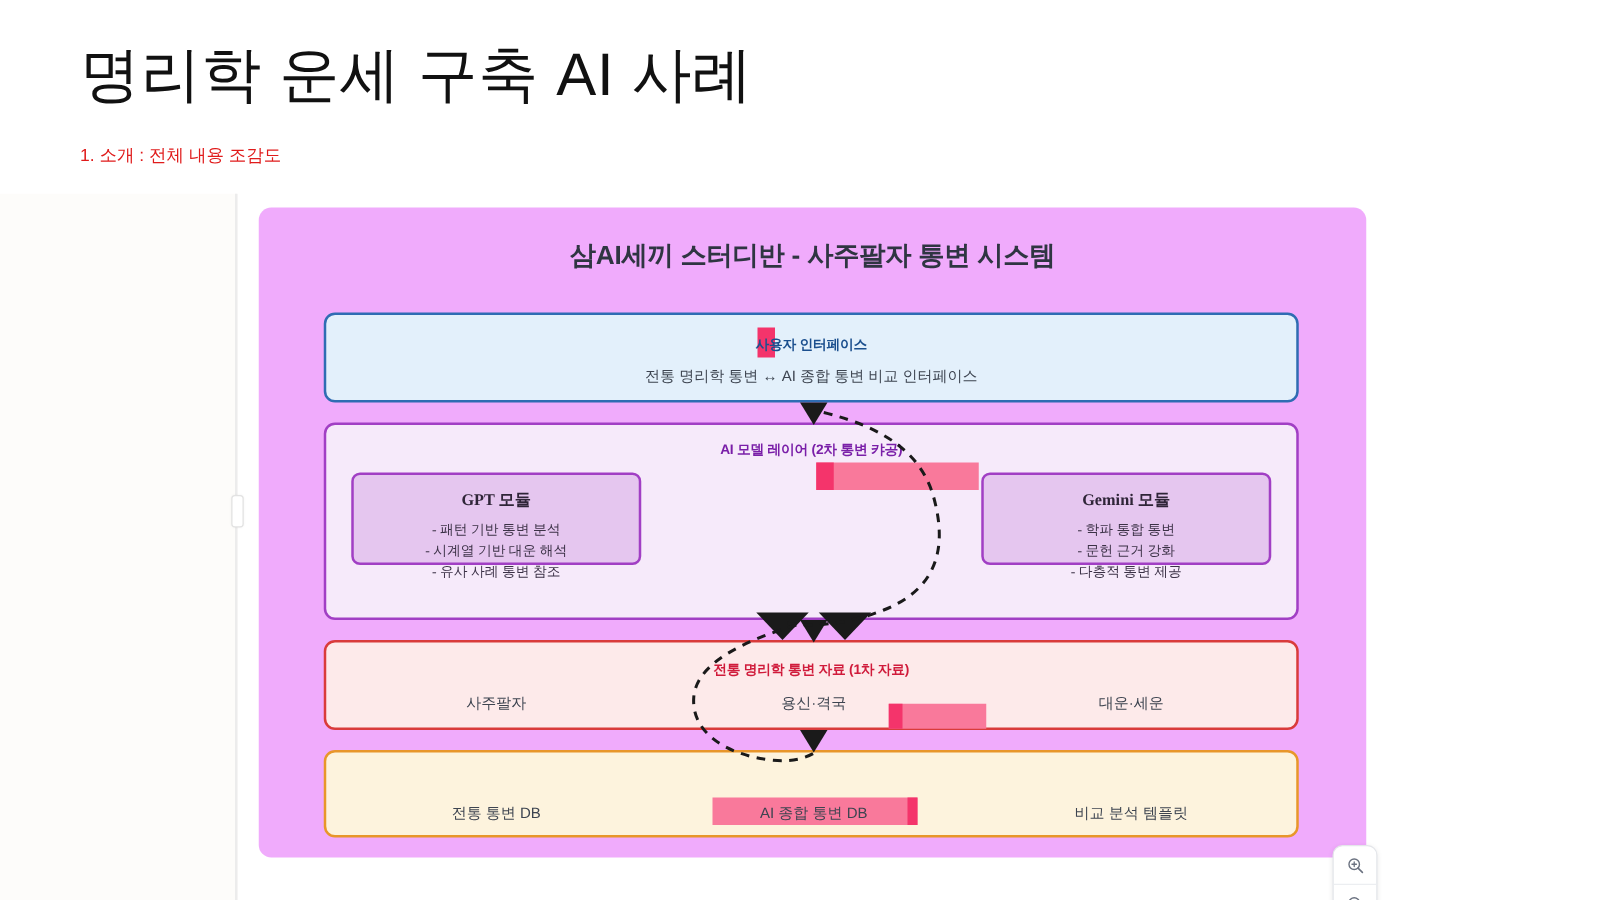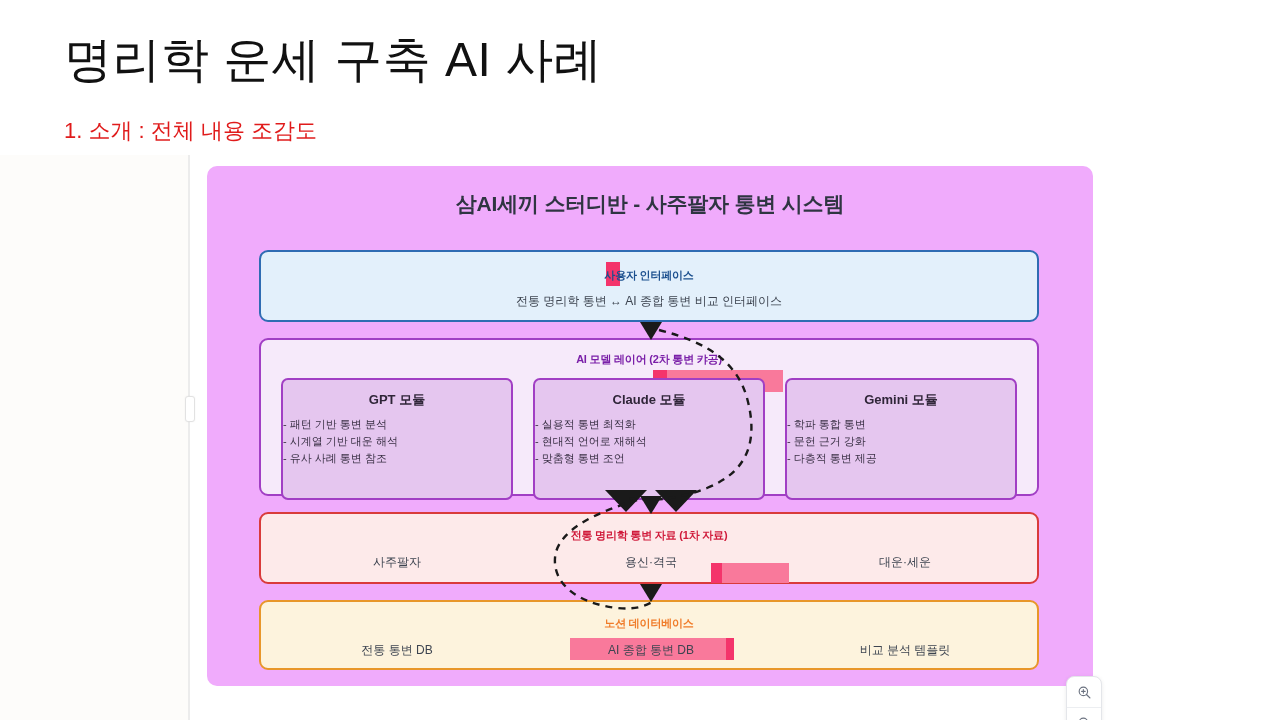--- a/index.html
+++ b/index.html
@@ -25,21 +25,21 @@
     font-size: 48px;
     font-weight: 400;
     letter-spacing: 0.5px;
     color: #111111;
     white-space: nowrap;
   }
   .slide-subtitle {
     position: absolute;
     left: 64px;
     top: 116px;
-    font-size: 22px;
+    font-size: 14px;
     font-weight: 400;
     color: #e01b1b;
     white-space: nowrap;
   }
 
   
   .left-rail {
     position: absolute;
     left: 0;
     top: 155px;
@@ -136,36 +136,37 @@
     position: absolute;
     left: 20px;
     top: 38px;
     width: 736px;
     display: flex;
     justify-content: space-between;
     z-index: 3;
   }
   .model-card {
     width: 232px;
-    height: 122px;
+    height: 74px;
     background: #e5c6ef;
     border: 2px solid #a13fc4;
     border-radius: 7px;
     box-sizing: border-box;
     padding-top: 11px;
+    font-family: Liberation Serif, serif;
   }
   .model-card-title {
     text-align: center;
     font-size: 13px;
     font-weight: 700;
     color: #2f2538;
     margin-bottom: 7px;
   }
   .model-card-item {
-    text-align: left;
+    text-align: center;
     font-size: 11px;
     color: #3b3146;
     line-height: 17px;
   }
 
   
   .layer-trad {
     top: 346px;
     height: 72px;
     background: #fdeaea;
@@ -287,26 +288,20 @@
 
     <div class="model-row">
 
       <div class="model-card">
         <div class="model-card-title">GPT 모듈</div>
         <div class="model-card-item">- 패턴 기반 통변 분석</div>
         <div class="model-card-item">- 시계열 기반 대운 해석</div>
         <div class="model-card-item">- 유사 사례 통변 참조</div>
       </div>
 
-      <div class="model-card">
-        <div class="model-card-title">Claude 모듈</div>
-        <div class="model-card-item">- 실용적 통변 최적화</div>
-        <div class="model-card-item">- 현대적 언어로 재해석</div>
-        <div class="model-card-item">- 맞춤형 통변 조언</div>
-      </div>
 
       <div class="model-card">
         <div class="model-card-title">Gemini 모듈</div>
         <div class="model-card-item">- 학파 통합 통변</div>
         <div class="model-card-item">- 문헌 근거 강화</div>
         <div class="model-card-item">- 다층적 통변 제공</div>
       </div>
 
     </div>
   </div>
@@ -324,21 +319,20 @@
       <div class="item-cell">
         <span class="item-label">용신·격국</span>
       </div>
       <div class="item-cell">
         <span class="item-label">대운·세운</span>
       </div>
     </div>
   </div>
 
   <div class="layer layer-db">
-    <div class="layer-title">노션 데이터베이스</div>
 
     <div class="hl hl-db"></div>
     <div class="hl-strong hl-db2"></div>
 
     <div class="item-row">
       <div class="item-cell">
         <span class="item-label">전통 통변 DB</span>
       </div>
       <div class="item-cell">
         <span class="item-label">AI 종합 통변 DB</span>

